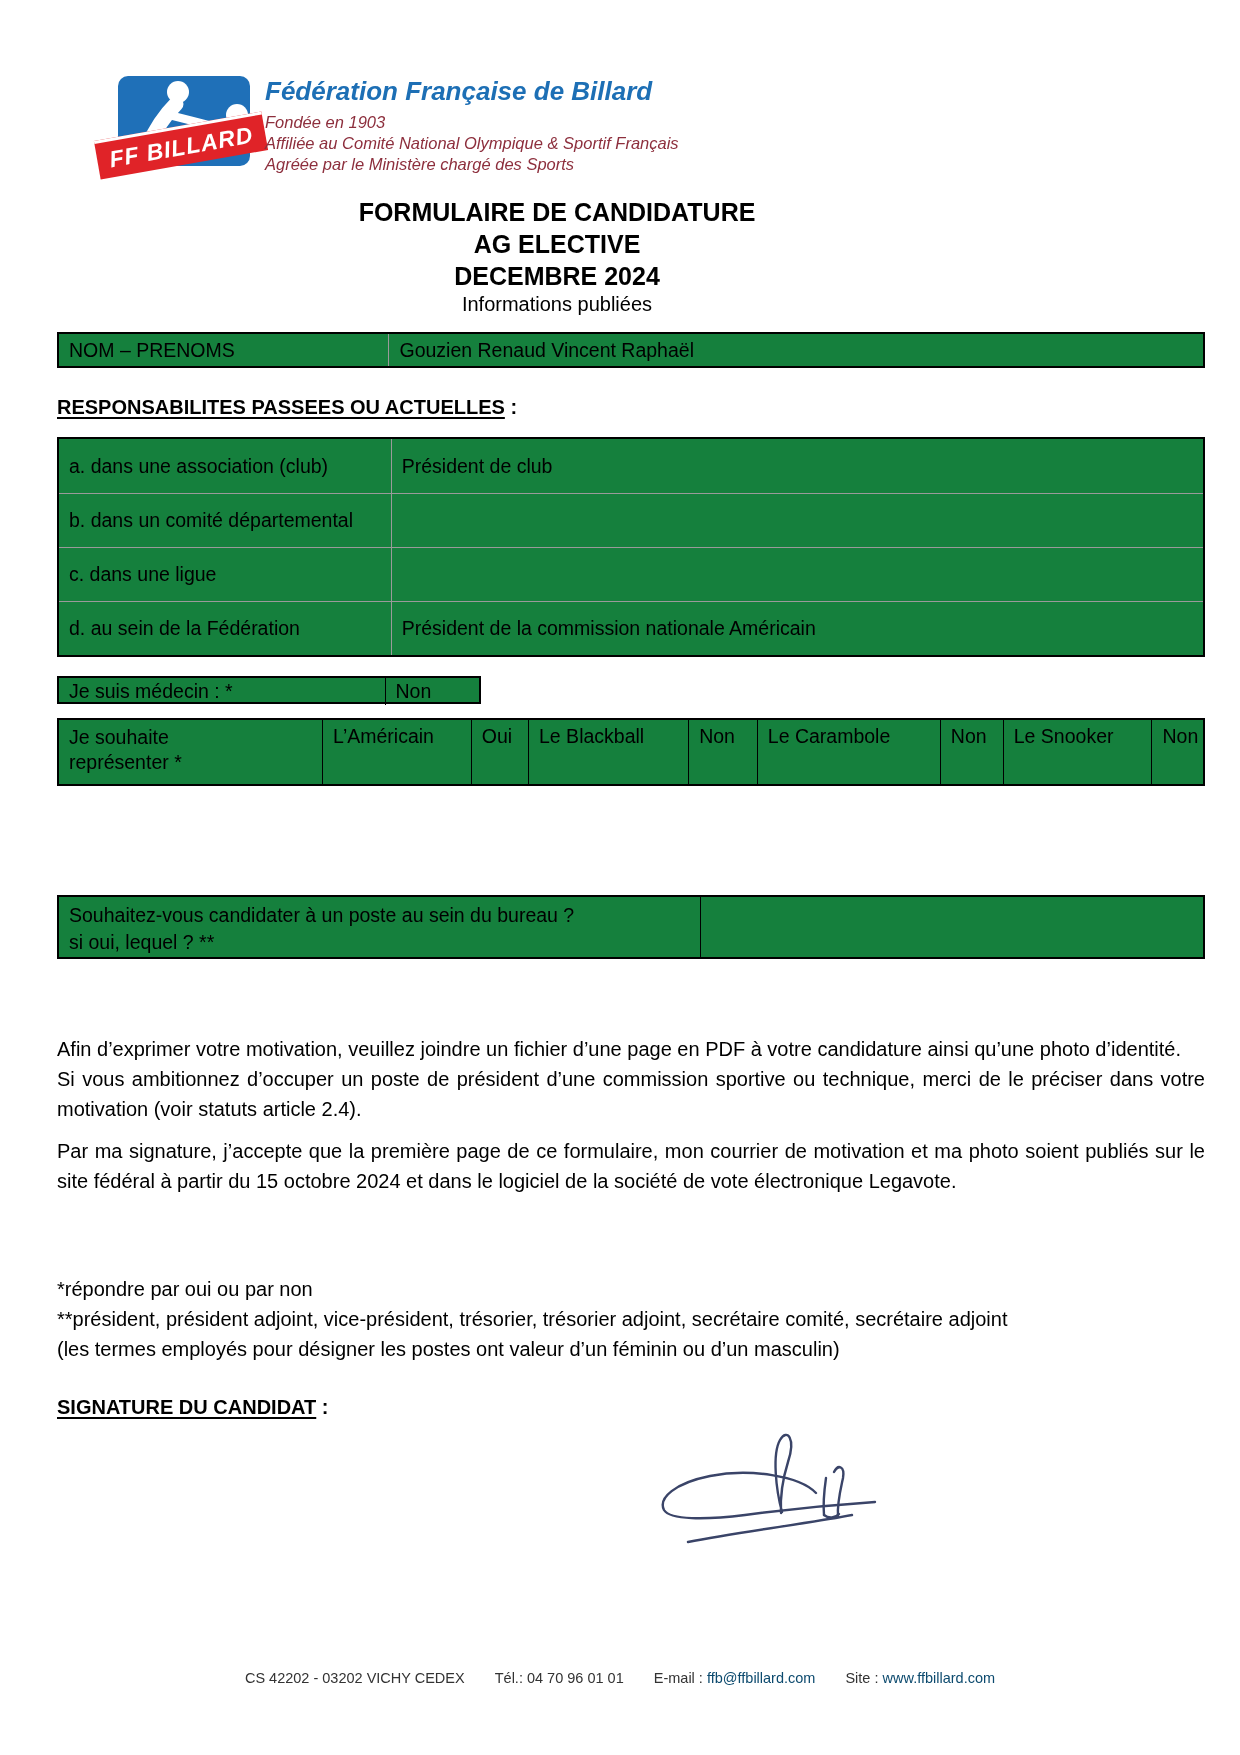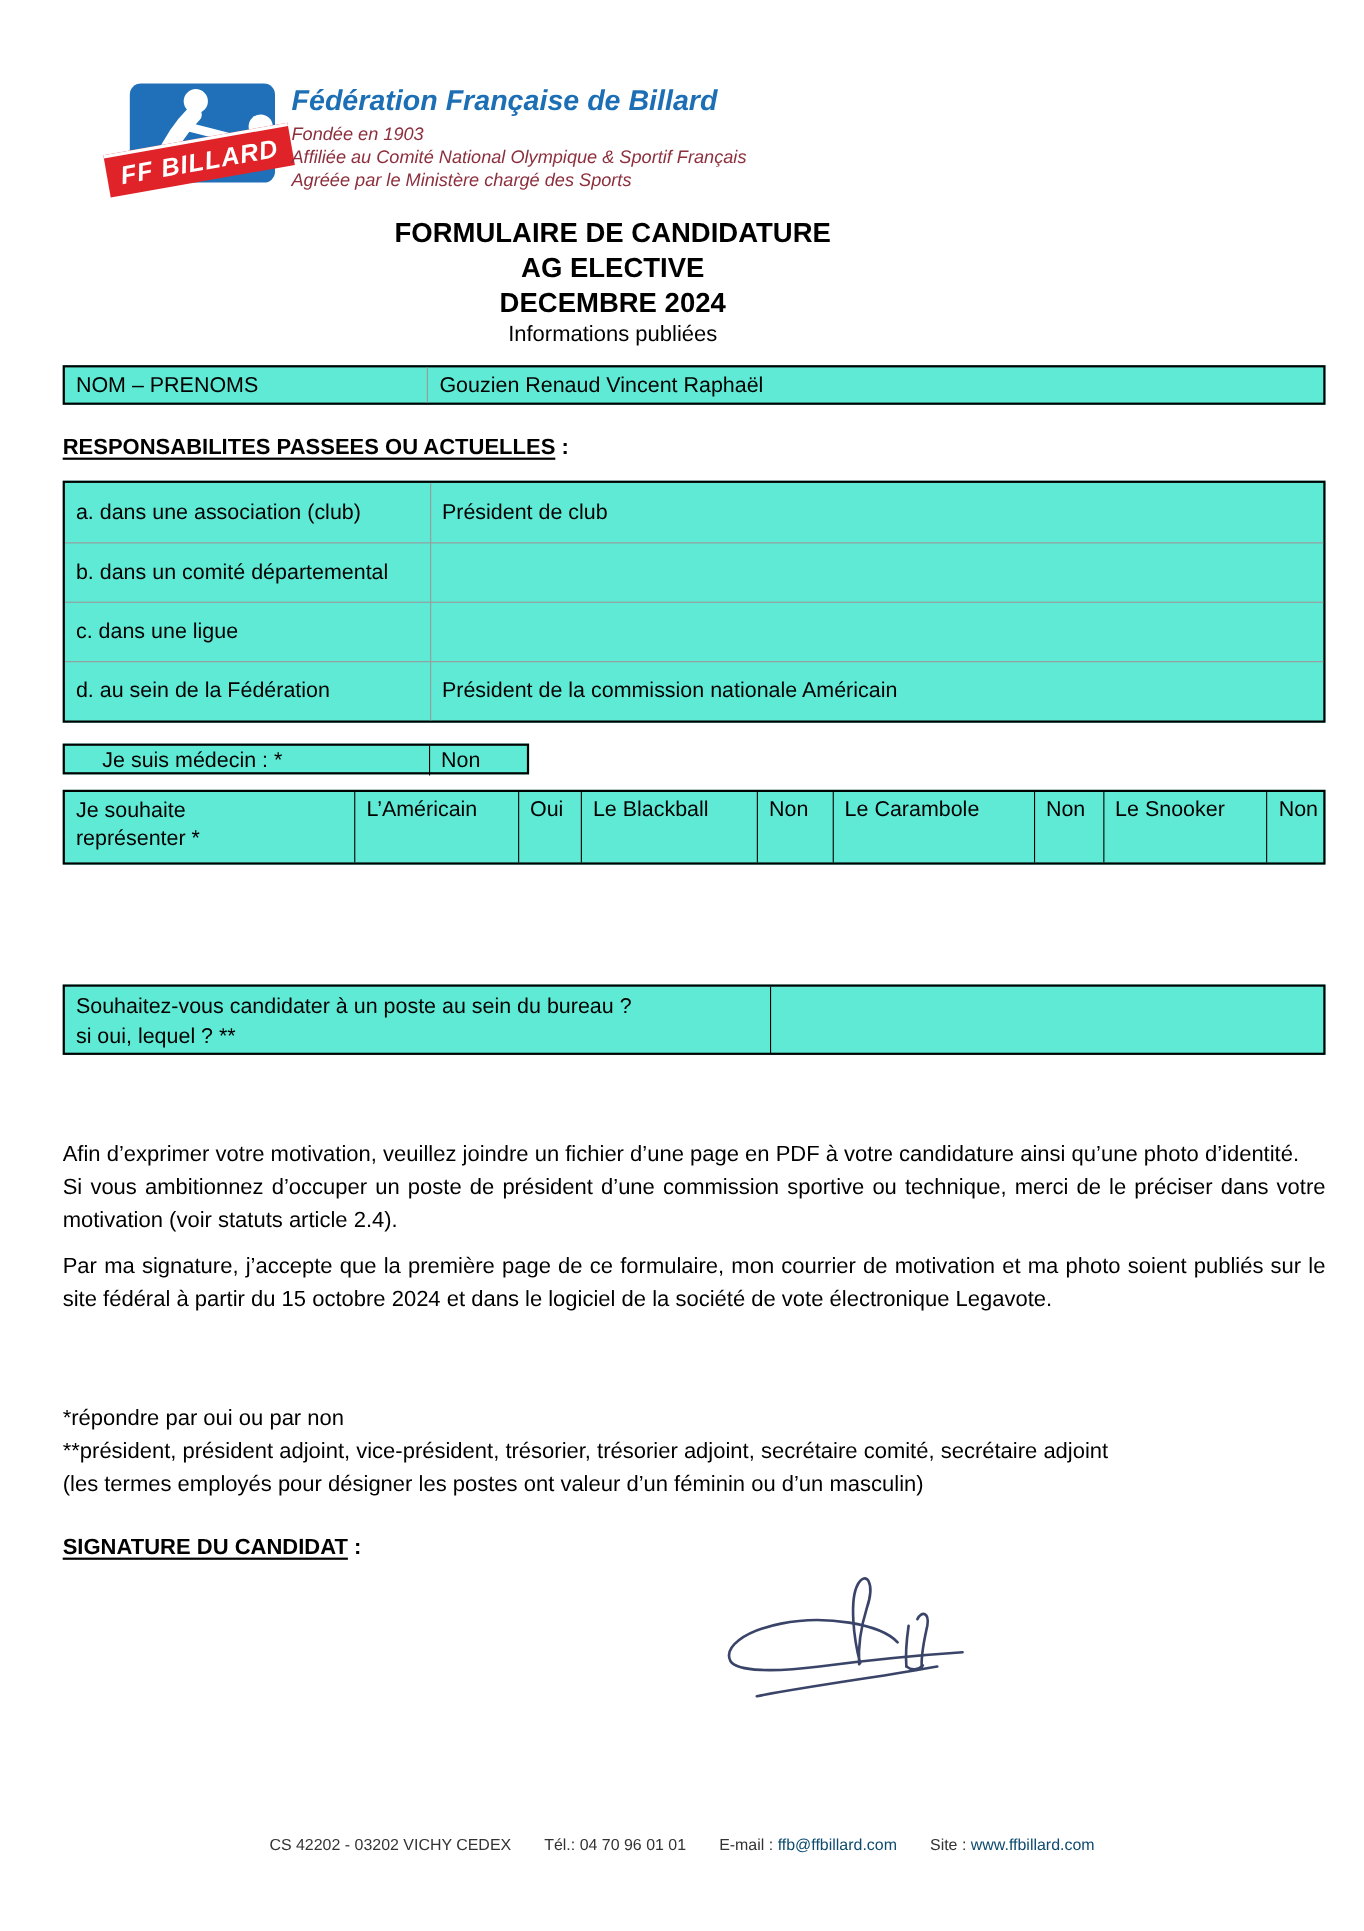--- a/index.html
+++ b/index.html
@@ -18,40 +18,40 @@
   .brand{left:265px;top:76px;width:620px;}
   .brand-title{font-size:26px;font-weight:bold;font-style:italic;color:#1d6fb5;margin-bottom:5px;}
   .brand-tag{font-size:16.5px;font-style:italic;color:#8d2f3d;line-height:21px;}
 
   
   .title-block{left:57px;top:196px;width:1000px;text-align:center;}
   .title-line{font-size:25px;font-weight:bold;line-height:32px;}
   .subtitle{left:57px;top:293px;width:1000px;text-align:center;font-size:20px;font-weight:normal;}
 
   
-  .tbl{border:2px solid #000;box-sizing:border-box;background:#5eead4;}
+  .tbl{border:2px solid #000;box-sizing:border-box;background:#15803d;}
   .grid{display:grid;}
   .cell{box-sizing:border-box;padding:2px 10px;font-size:19.5px;}
   .vc{display:flex;align-items:center;}
   .topc{padding-top:5px;}
   .bl-gray{border-left:1px solid #9a9a9a;}
   .bl-black{border-left:1px solid #000;}
   .bt-gray{border-top:1px solid #9a9a9a;}
 
   .nom-tbl{left:57px;top:332px;width:1148px;height:36px;}
   .nom-grid{grid-template-columns:28.8% 71.2%;height:100%;}
 
   .resp-head{left:57px;top:396px;font-size:20px;font-weight:bold;}
   .u{text-decoration:underline;text-decoration-thickness:2px;text-underline-offset:3px;}
 
   .resp-tbl{left:57px;top:437px;width:1148px;}
   .resp-grid{grid-template-columns:29% 71%;grid-auto-rows:54px;}
 
   .med-tbl{left:57px;top:676px;width:424px;height:28px;}
-  .med-grid{grid-template-columns:77.5% 22.5%;height:100%;padding-left:24px;}
+  .med-grid{grid-template-columns:77.5% 22.5%;height:100%;}
 
   .rep-tbl{left:57px;top:718px;width:1148px;height:68px;}
   .rep-grid{grid-template-columns:23% 13% 5% 14% 6% 16% 5.5% 13% 4.5%;height:100%;}
   .rep-label{max-width:150px;line-height:25px;}
 
   .bur-tbl{left:57px;top:895px;width:1148px;height:64px;}
   .bur-grid{grid-template-columns:56% 44%;height:100%;}
   .bur-q{line-height:27px;}
 
   

